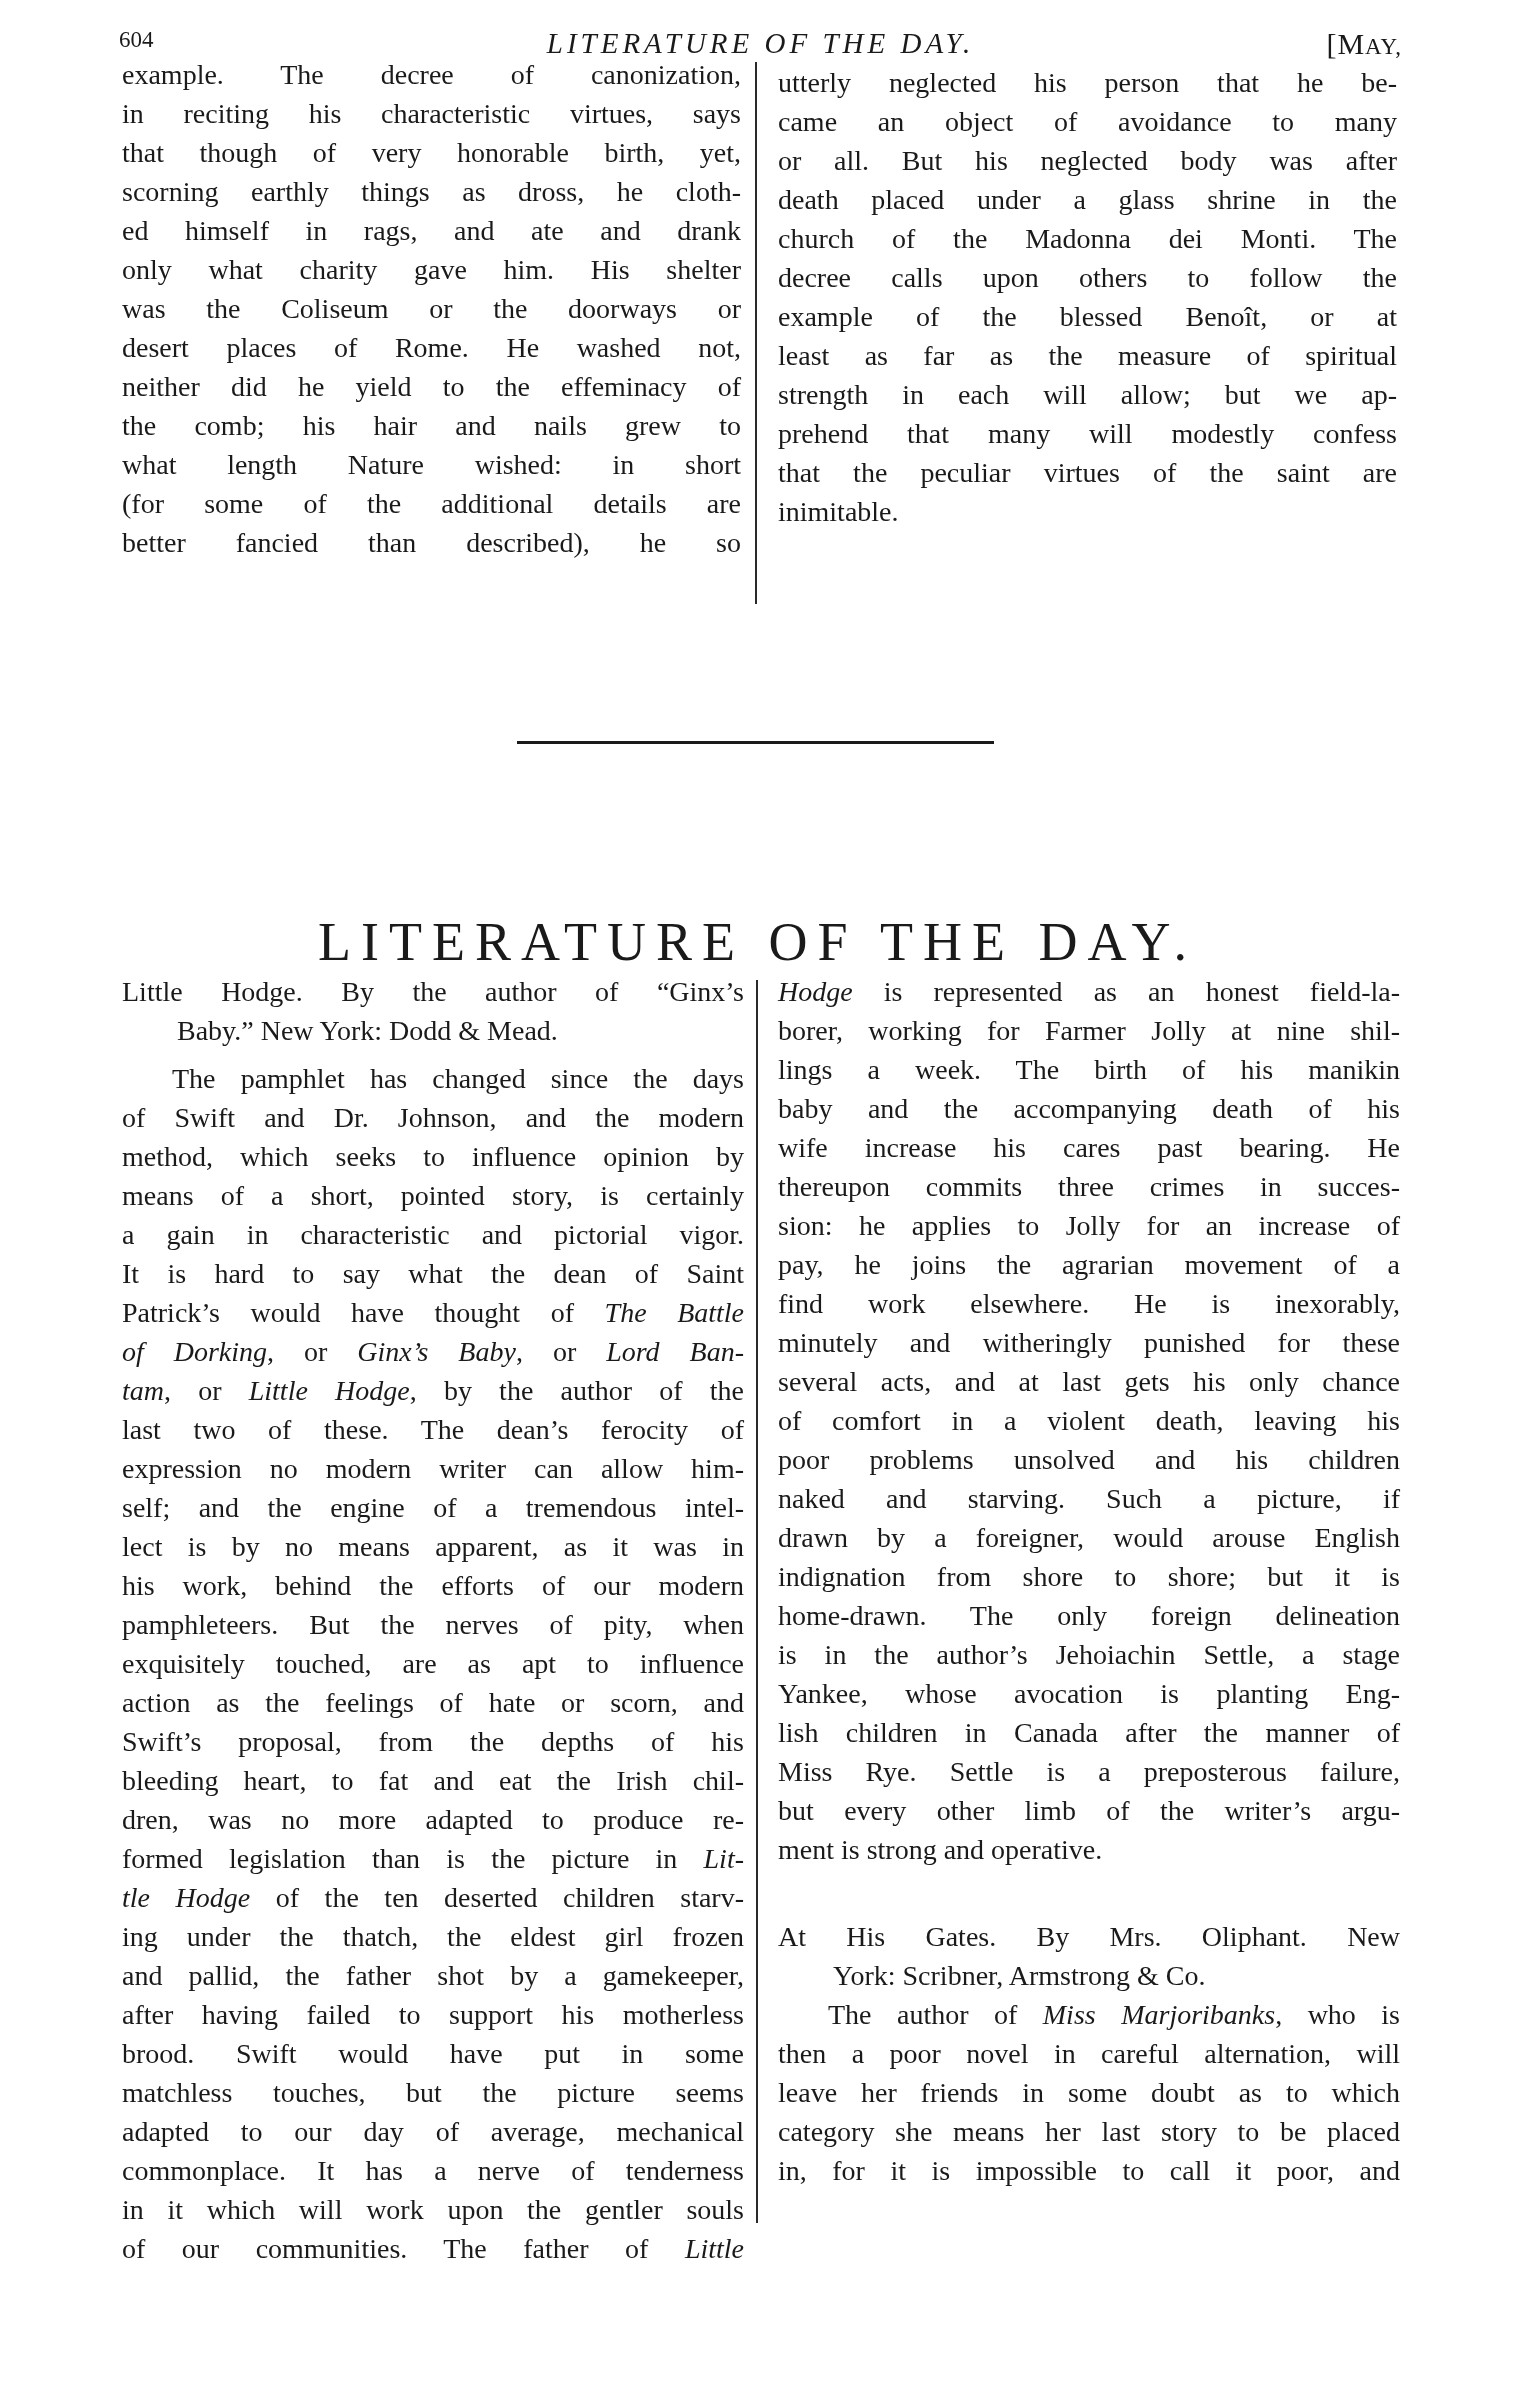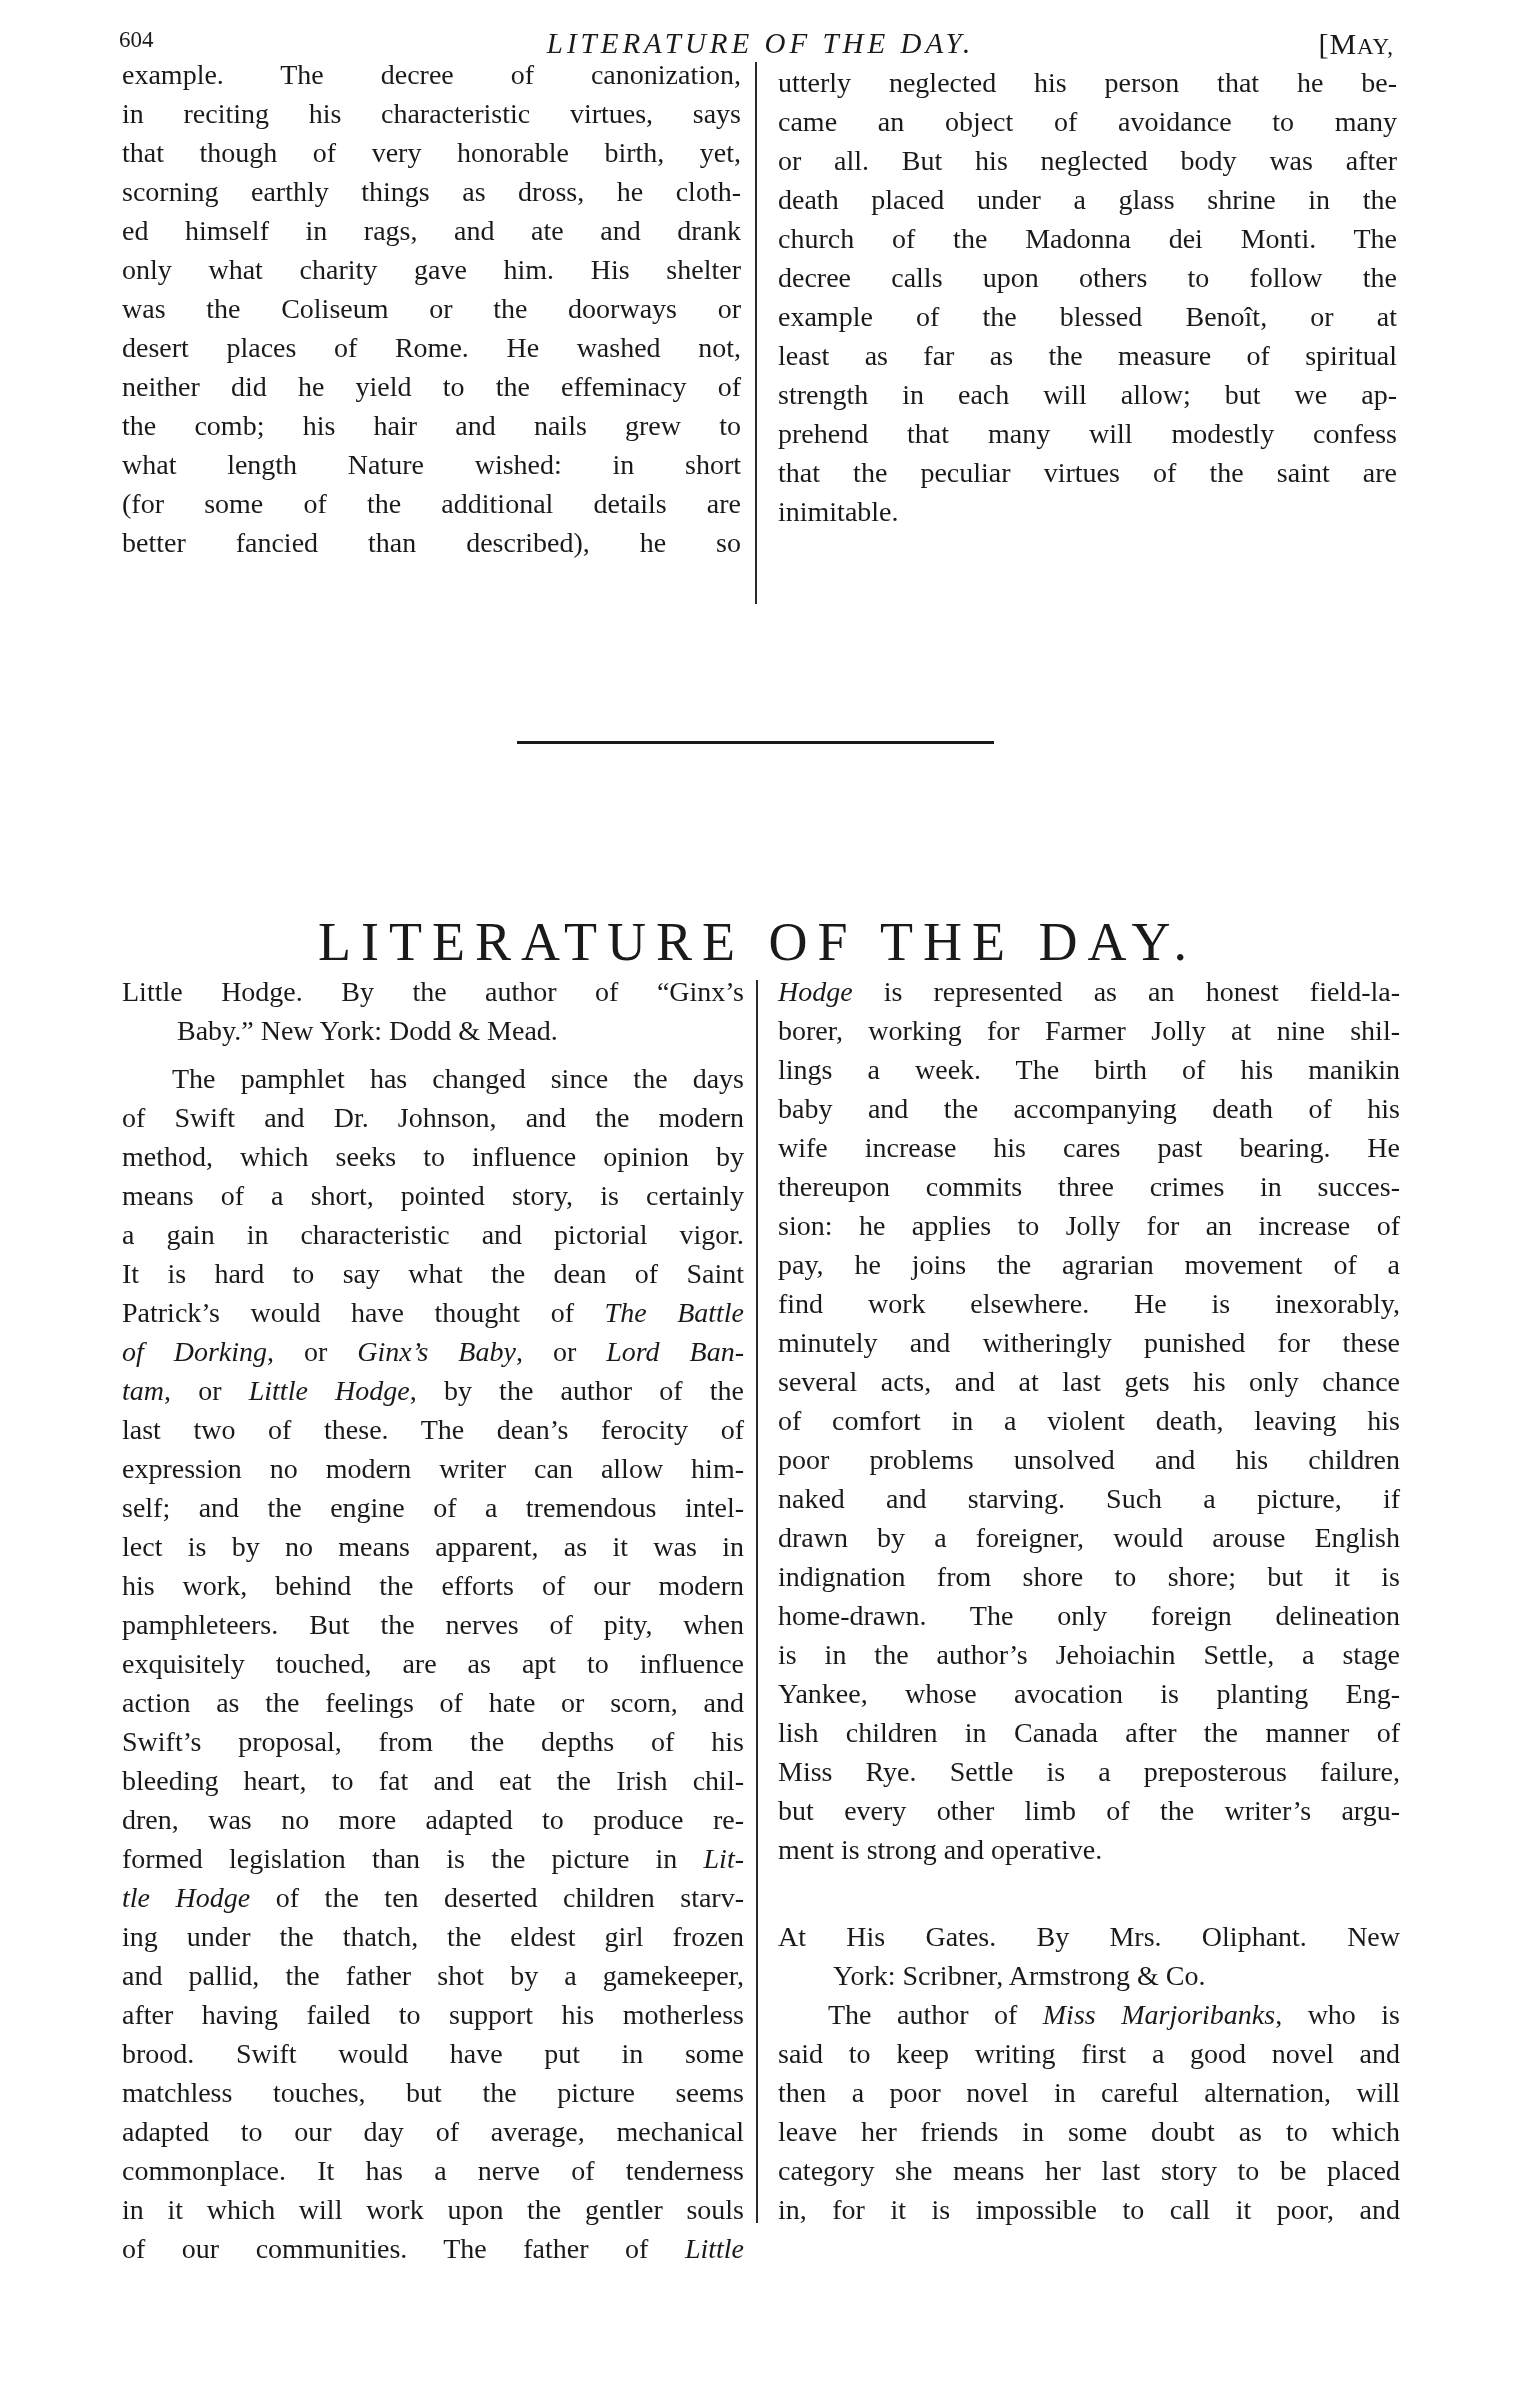--- a/index.html
+++ b/index.html
@@ -2,21 +2,21 @@
 <html style="font-size:8px"><head>
 <meta charset="utf-8">
 <style>
   html, body { margin: 0; padding: 0; background: #ffffff; }
   body { width: 1515px; height: 2401px; position: relative; overflow: hidden;
          font-family: "Liberation Serif", "DejaVu Serif", serif; color: #1a1a1a; }
   .running-head { position: absolute; top: 27px; left: 119px; width: 1283px; height: 45px; }
   .page-number { position: absolute; left: 0; top: 0; font-size: 23px; }
   .running-title { position: absolute; left: 0; right: 0; top: 0; text-align: center;
                    font-style: italic; font-size: 29px; letter-spacing: 4px; }
-  .running-month { position: absolute; right: 8px; top: 0; font-size: 30px; letter-spacing: 1px; }
+  .running-month { position: absolute; right: 0; top: 0; font-size: 30px; letter-spacing: 1px; }
   .running-month .sc { font-size: 23px; }
 
   .col { position: absolute; font-size: 28px; line-height: 39px; text-align: justify; }
   .col .line { display: block; text-align: justify; text-align-last: justify; white-space: nowrap; height: 39px; }
   .col .line.last { text-align-last: left; }
   .col .indent { padding-left: 50px; }
   .col .hang { padding-left: 55px; }
   .col i { }
 
   .top-left { left: 122px; top: 55px; width: 619px; }
@@ -140,20 +140,19 @@
       <span class="line">Miss Rye.   Settle is a preposterous failure,</span>
       <span class="line">but every other limb of the writer’s argu-</span>
       <span class="line last">ment is strong and operative.</span>
     </div>
   <div class="gap"></div>
   <div class="small-gap"></div>
   <span class="line">At His Gates.   By Mrs. Oliphant.   New</span>
   <span class="line last hang">York: Scribner, Armstrong &amp; Co.</span>
   <div id="ahg">
       <span class="line indent">The author of <i>Miss Marjoribanks</i>, who is</span>
-      <span class="line">said to keep writing first a good novel and</span>
       <span class="line">then a poor novel in careful alternation, will</span>
       <span class="line">leave her friends in some doubt as to which</span>
       <span class="line">category she means her last story to be placed</span>
       <span class="line">in, for it is impossible to call it poor, and</span>
     </div>
 </div>
 
 
 </body></html>

